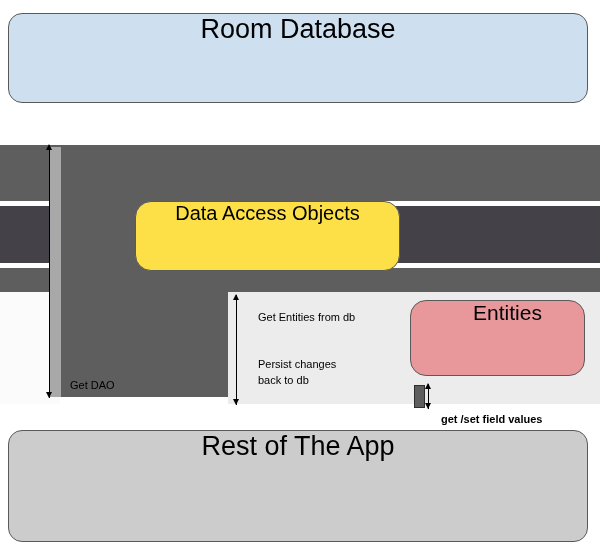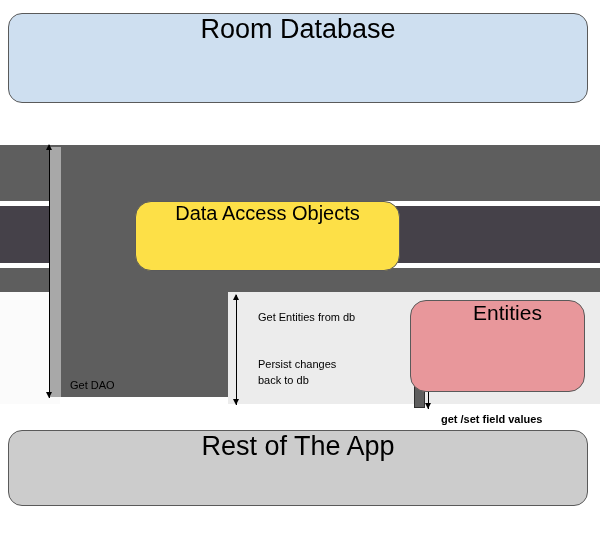--- a/index.html
+++ b/index.html
@@ -31,34 +31,34 @@
     z-index: 40;
   }
   #node-room-database {
     left: 8px;  top: 13px;
     width: 580px; height: 90px;
     background: #cedff0;
     font-size: 27px;
   }
   #node-rest-of-app {
     left: 8px;  top: 430px;
-    width: 580px; height: 76px;
+    width: 580px; height: 112px;
     background: #cccccc;
     font-size: 27px;
   }
   #node-dao {
     left: 135px; top: 201px;
     width: 265px; height: 70px;
     background: #fde047;
     font-size: 20px;
     border-radius: 16px;
   }
   #node-entities {
     left: 410px; top: 300px;
-    width: 175px; height: 92px;
+    width: 175px; height: 76px;
     background: #e8979b;
     font-size: 21px;
     border-radius: 16px;
     padding-left: 20px;
   }
 
   
   .band {
     position: absolute;
     left: 0;

